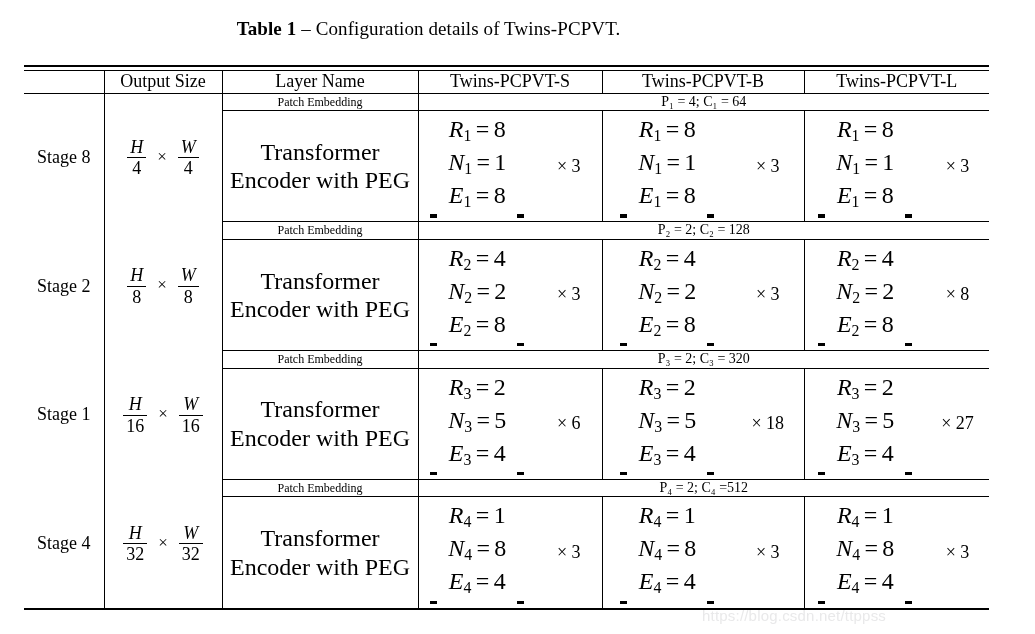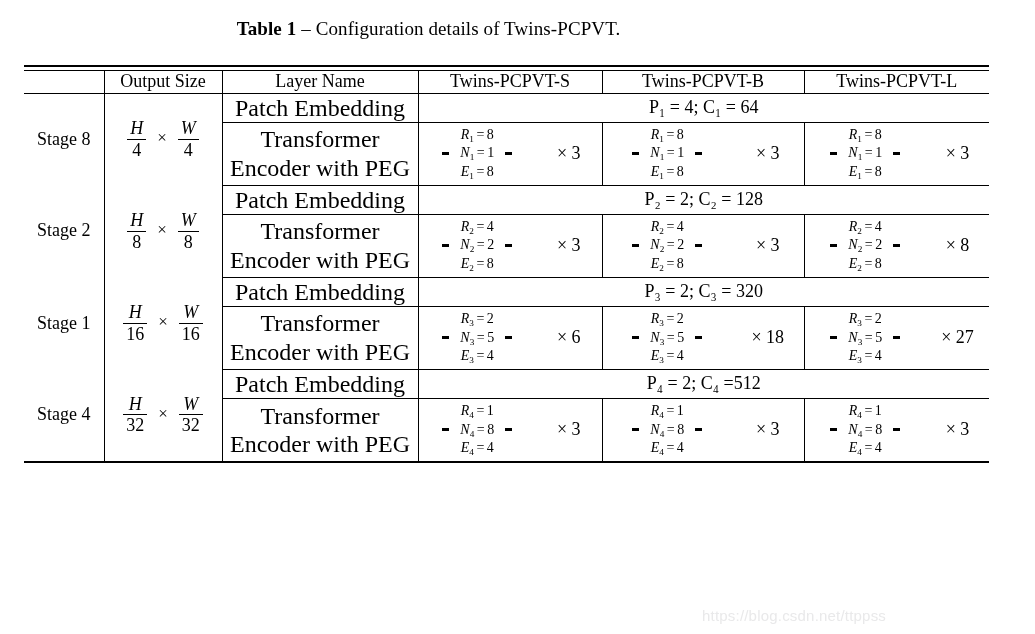--- a/index.html
+++ b/index.html
@@ -59,21 +59,21 @@
   col.c-layer{width:196px;}
   col.c-ms{width:118px;}
   col.c-mult-s{width:66px;}
   col.c-mb{width:130px;}
   col.c-mult-b{width:72px;}
   col.c-ml{width:122px;}
   col.c-mult-l{width:63px;}
   .hdr-cell{padding:7px 0 9px 0;}
 
   
-  .layer{font-size:24px;padding:5px 4px;}
+  .layer{font-size:12px;padding:5px 4px;}
   .layer2{font-size:24px;padding:4px 4px;line-height:1.22;}
 
   
   .math{font-family:"Liberation Serif","DejaVu Serif",serif;font-style:italic;}
   .mvar{font-style:italic;}
   .mnum{font-style:normal;}
   .sub{font-size:.66em;vertical-align:-0.28em;font-style:normal;}
   .eq{font-style:normal;padding:0 .18em;}
 
   
@@ -85,38 +85,38 @@
     line-height:1.02;
     margin:0 2px;
   }
   .frac .num{display:block;padding:0 3px 1px 3px;}
   .frac .den{display:block;border-top:1.15px solid #000;padding:1px 3px 0 3px;font-style:normal;}
   .times{font-style:normal;padding:0 9px;font-size:17px;}
 
   
   .matrix{
     display:inline-flex;
-    align-items:center;
+    align-items:flex-end;
     justify-content:center;
-    font-size:14px;
+    font-size:24px;
   }
   .brk{width:9px;position:relative;}
   .brk::before,.brk::after{content:"";position:absolute;background:#000;}
   .brk.l::before{left:0;top:0;bottom:0;width:1.6px;}
   .brk.l::after{left:0;top:0;width:7px;height:1.6px;box-shadow:0 calc(100% - 0px) 0 0 #000;}
   .brk.l .bot{position:absolute;left:0;bottom:0;width:7px;height:1.6px;background:#000;}
   .brk.r::before{right:0;top:0;bottom:0;width:1.6px;}
   .brk.r::after{right:0;top:0;width:7px;height:1.6px;}
   .brk.r .bot{position:absolute;right:0;bottom:0;width:7px;height:1.6px;background:#000;}
   .rows{padding:3px 9px;text-align:center;}
   .rows div{white-space:nowrap;line-height:1.30;}
 
   .mult{font-size:18px;font-style:normal;white-space:nowrap;}
 
-  .patchline{font-size:18px;padding:5px 0 6px 0;}
+  .patchline{font-size:14px;padding:5px 0 6px 0;}
 
   
   .watermark{
     position:absolute;
     left:702px; top:607px;
     font-family:"Liberation Sans","DejaVu Sans",sans-serif;
     font-size:15px;
     color:#e9e9ea;
     letter-spacing:.2px;
     white-space:nowrap;

